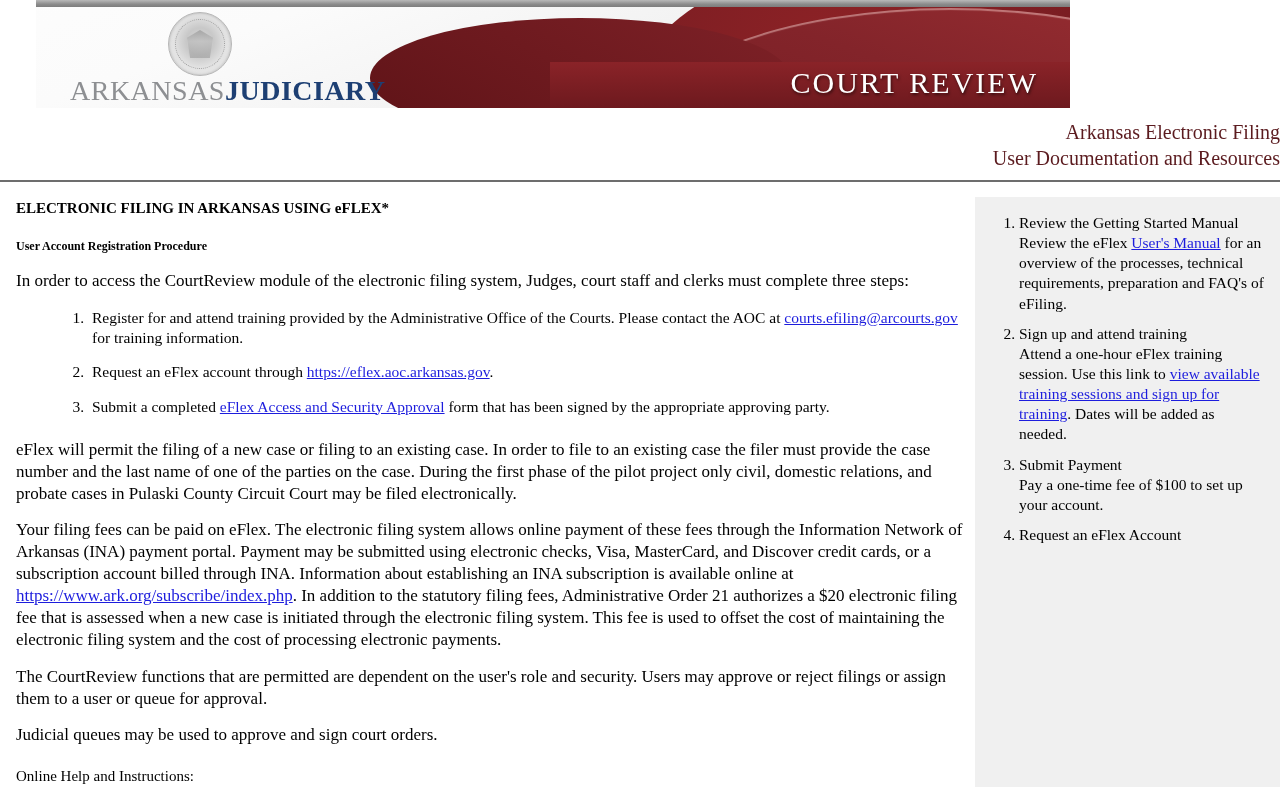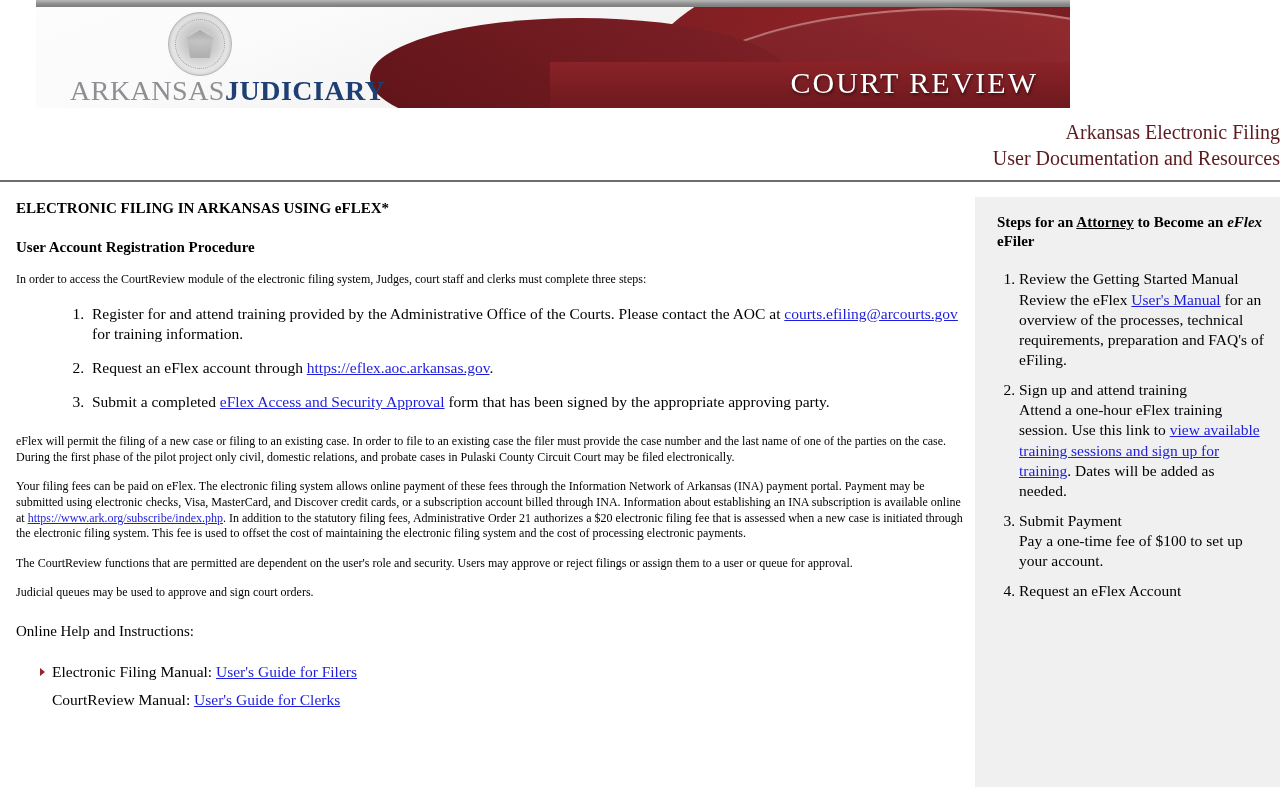--- a/index.html
+++ b/index.html
@@ -153,25 +153,25 @@
   }
 
   
   .h-bold {
     font-weight: bold;
     font-size: 15px;
     margin: 0 0 22px 0;
   }
   .h-sub {
     font-weight: bold;
-    font-size: 15px;
+    font-size: 12px;
     margin: 0 0 16px 0;
   }
   p.body {
-    font-size: 12px;
+    font-size: 17px;
     line-height: 1.30;
     margin: 0 0 14px 0;
   }
   ol.steps {
     margin: 16px 0 22px 0;
     padding-left: 72px;
     font-size: 15.5px;
     line-height: 1.30;
   }
   ol.steps > li { margin-bottom: 14px; padding-left: 4px; }
@@ -276,21 +276,20 @@
       </li>
       <li>
         <span>CourtReview Manual: </span><a class="lnk" href="#">User's Guide for Clerks</a>
       </li>
     </ul>
 
   </div>
 
   <div class="side-col">
 
-    <div class="side-title"><span>Steps for an </span><span class="u">Attorney</span><span> to Become an </span><span class="bi">eFlex</span><span> eFiler</span></div>
 
     <ol class="side-steps">
       <li>
         <span>Review the Getting Started Manual</span>
         <span class="detail"><span>Review the eFlex </span><a class="lnk" href="#">User's Manual</a><span> for an overview of the processes, technical requirements, preparation and FAQ's of eFiling.</span></span>
       </li>
       <li>
         <span>Sign up and attend training</span>
         <span class="detail"><span>Attend a one-hour eFlex training session. Use this link to </span><a class="lnk" href="#">view available training sessions and sign up for training</a><span>. Dates will be added as needed.</span></span>
       </li>

